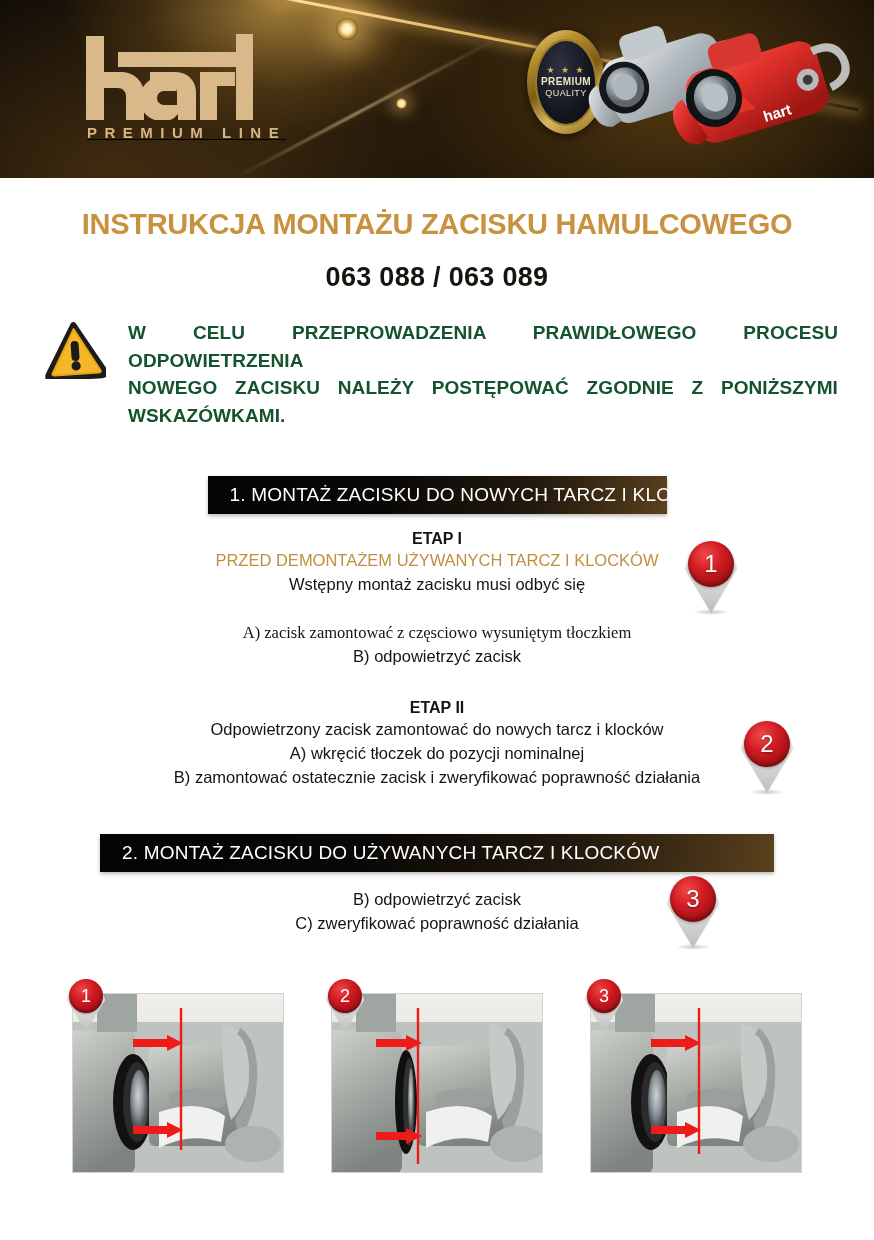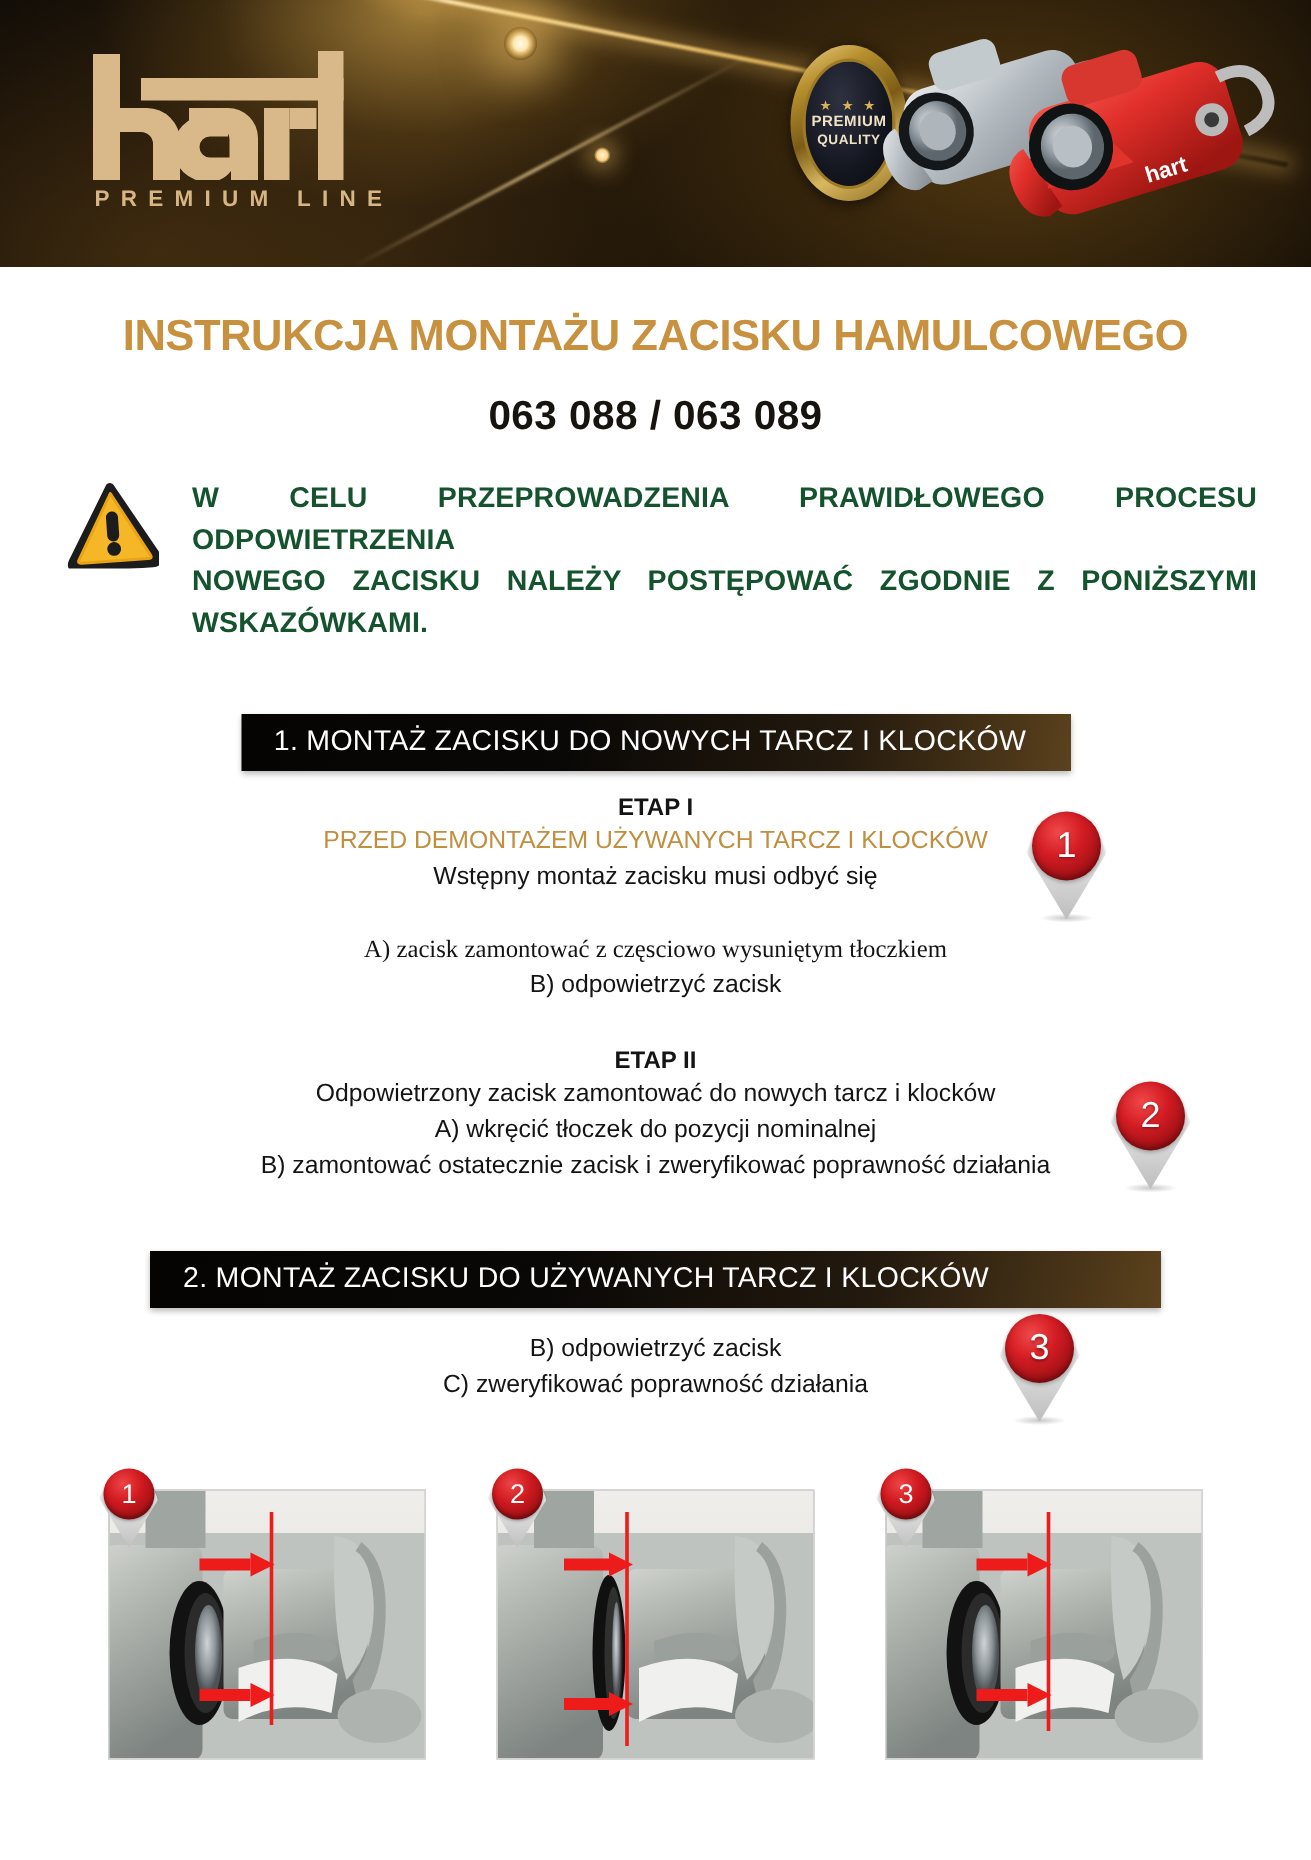--- a/index.html
+++ b/index.html
@@ -56,21 +56,21 @@
   .flare-dot {
     position:absolute;
     left:396px; top:98px;
     width:11px; height:11px;
     border-radius:50%;
     background:radial-gradient(circle,#fff4da 0%, #ffd483 45%, rgba(255,200,100,0) 80%);
     box-shadow:0 0 14px 5px rgba(255,205,110,0.4);
   }
 
   
-  .logo-wrap { position:absolute; left:60px; top:34px; }
+  .logo-wrap { position:absolute; left:84px; top:34px;text-decoration:underline; }
   .logo-mark { position:relative; width:175px; height:86px; }
   .logo-sub {
     margin-top:4px;
     font-family:"Liberation Sans", sans-serif;
     font-size:15px; font-weight:700;
     letter-spacing:7.5px;
     color:#d7b685;
     padding-left:3px;
   }
 
@@ -86,21 +86,21 @@
   .badge-inner {
     width:62px; height:87px;
     border-radius:50%;
     background:radial-gradient(ellipse at 40% 30%, #2e3140 0%, #14161f 60%, #080a10 100%);
     border:2px solid #9d7a27;
     display:flex; flex-direction:column; align-items:center; justify-content:center;
     gap:1px;
   }
   .badge-stars { font-size:9px; color:#d8b257; letter-spacing:2px; line-height:1; }
   .badge-l1 { font-size:10px; font-weight:700; color:#efe3c6; letter-spacing:0.4px; line-height:1.15; }
-  .badge-l2 { font-size:9px; font-weight:700; color:#efe3c6; letter-spacing:0.4px; line-height:1.15; }
+  .badge-l2 { font-size:9px; font-weight:400; color:#efe3c6; letter-spacing:0.4px; line-height:1.15; }
 
   
   .calipers { position:absolute; right:0; top:0; width:300px; height:178px; }
 
   
   .sheet { position:relative; width:874px; padding-top:4px; }
 
   .title-main {
     text-align:center;
     font-size:29px; font-weight:700;
@@ -145,21 +145,21 @@
     box-shadow:0 2px 4px rgba(0,0,0,0.28);
   }
   .bar span {
     color:#ffffff;
     font-size:19px;
     font-weight:400;
     letter-spacing:0.2px;
     padding-left:22px;
     white-space:nowrap;
   }
-  #bar-1 { width:553px; margin-top:46px;text-align:right; }
+  #bar-1 { width:459px; margin-top:46px;text-align:right; }
   #bar-2 { width:674px; margin-top:44px; }
 
   .etap-title {
     text-align:center;
     font-size:16px; font-weight:700;
     color:#141414;
     margin-top:16px;
   }
   .line {
     text-align:center;

